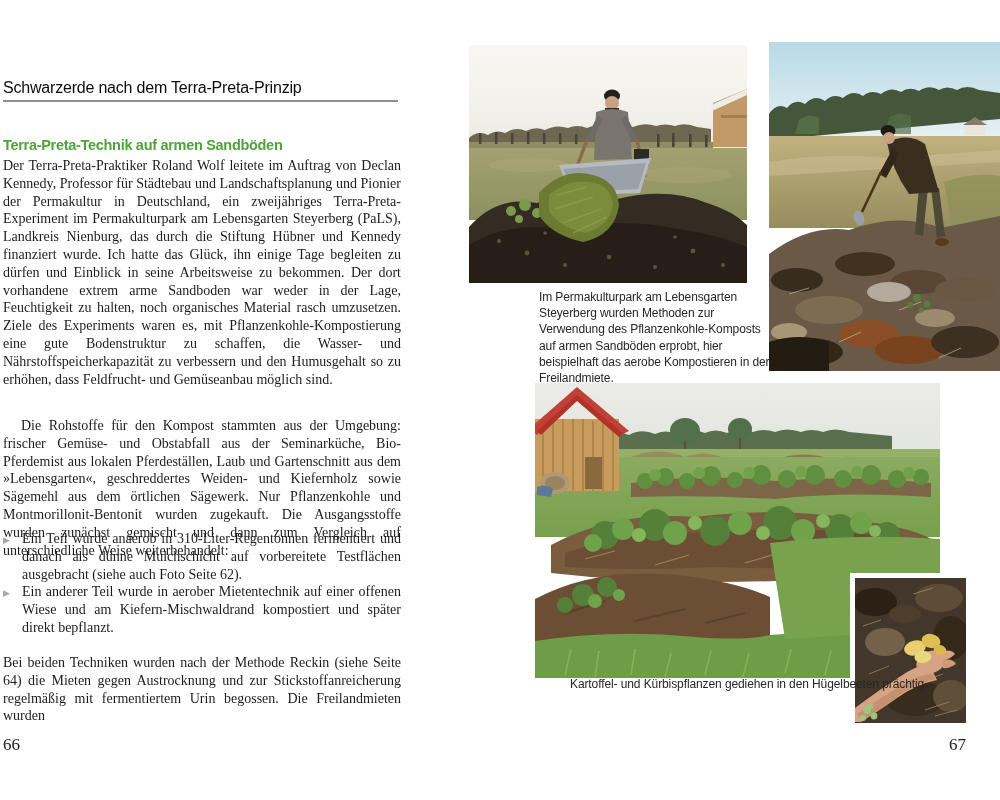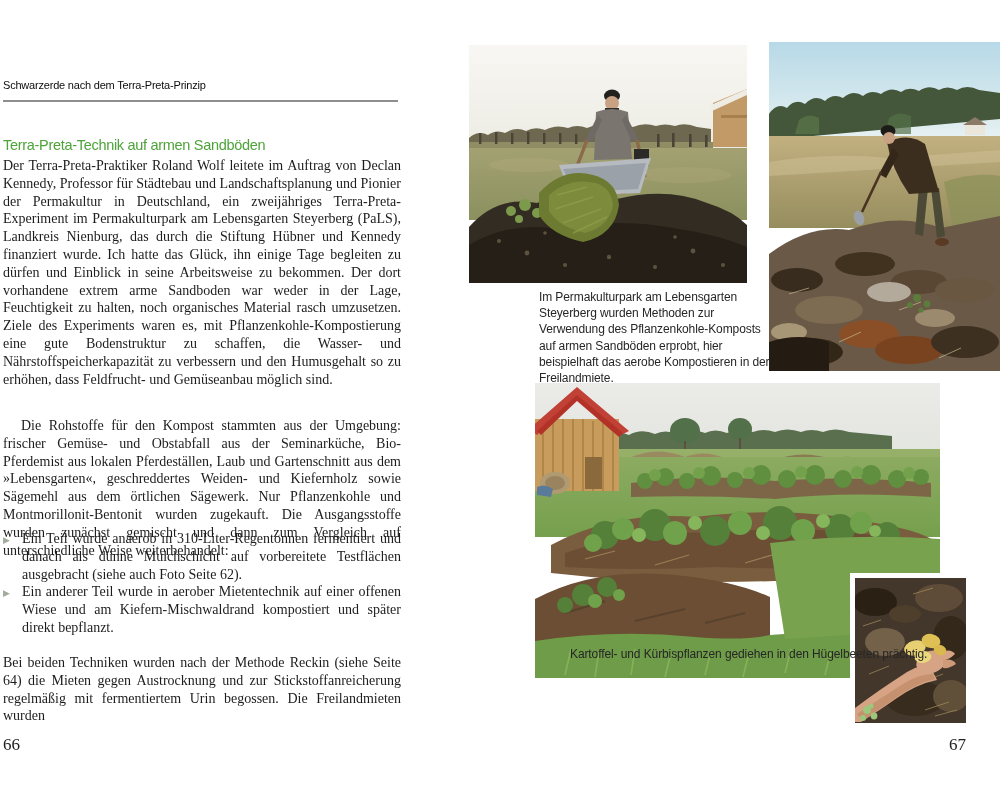--- a/index.html
+++ b/index.html
@@ -5,27 +5,27 @@
   html,body{margin:0;padding:0;}
   body{
     width:1000px;height:800px;position:relative;background:#ffffff;
     font-family:"Liberation Serif",serif;color:#1c1c1c;overflow:hidden;
   }
   .abs{position:absolute;}
 
   
   .running-header{
     left:3px;top:79px;width:398px;
-    font-family:"Liberation Sans",sans-serif;font-size:11px;letter-spacing:-0.2px;
+    font-family:"Liberation Sans",sans-serif;font-size:16px;letter-spacing:-0.2px;
     color:#0c0c0c;
   }
   .header-rule{left:3px;top:100px;width:395px;height:2px;background:#8e8e8e;}
   .section-heading{
     left:3px;top:137px;width:398px;
-    font-family:"Liberation Sans",sans-serif;font-weight:normal;font-size:14.5px;
+    font-family:"Liberation Sans",sans-serif;font-weight:bold;font-size:14.5px;
     letter-spacing:-0.3px;color:#4ea339;
   }
   .body-block{
     left:3px;width:398px;
     font-size:14px;line-height:17.8px;text-align:justify;
   }
   .p1{top:157px;}
   .p2{top:389px;}
   .p2 .ptext{display:block;text-indent:18px;margin-top:28px;}
   .bullets{top:530px;}
@@ -47,21 +47,21 @@
   .photo-1{left:469px;top:45px;width:278px;height:238px;}
   .photo-2{left:769px;top:42px;width:231px;height:329px;}
   .photo-3{left:535px;top:383px;width:405px;height:295px;}
   .photo-4{left:850px;top:573px;width:121px;height:155px;background:#ffffff;padding:0;}
   .photo-4 svg{margin:5px;}
   .caption{
     font-family:"Liberation Sans",sans-serif;font-size:12px;line-height:16.2px;
     letter-spacing:-0.1px;color:#262626;
   }
   .caption-top{left:539px;top:289px;width:233px;}
-  .caption-bottom{left:537px;top:646px;width:400px;white-space:nowrap;padding-left:33px;}
+  .caption-bottom{left:537px;top:676px;width:400px;white-space:nowrap;padding-left:33px;}
 </style>
 </head>
 <body>
 
 <div class="abs running-header">Schwarzerde nach dem Terra-Preta-Prinzip</div>
 <div class="abs header-rule"></div>
 
 <div class="abs section-heading">Terra-Preta-Technik auf armen Sandböden</div>
 
 <div class="abs body-block p1">Der Terra-Preta-Praktiker Roland Wolf leitete im Auftrag von Declan Kennedy, Professor für Städtebau und Landschaftsplanung und Pionier der Permakultur in Deutschland, ein zweijähriges Terra-Preta-Experiment im Permakulturpark am Lebensgarten Steyerberg (PaLS), Landkreis Nienburg, das durch die Stiftung Hübner und Kennedy finanziert wurde. Ich hatte das Glück, ihn einige Tage begleiten zu dürfen und Einblick in seine Arbeitsweise zu bekommen. Der dort vorhandene extrem arme Sandboden war weder in der Lage, Feuchtigkeit zu halten, noch organisches Material rasch umzusetzen. Ziele des Experiments waren es, mit Pflanzenkohle-Kompostierung eine gute Bodenstruktur zu schaffen, die Wasser- und Nährstoffspeicherkapazität zu verbessern und den Humusgehalt so zu erhöhen, dass Feldfrucht- und Gemüseanbau möglich sind.</div>

